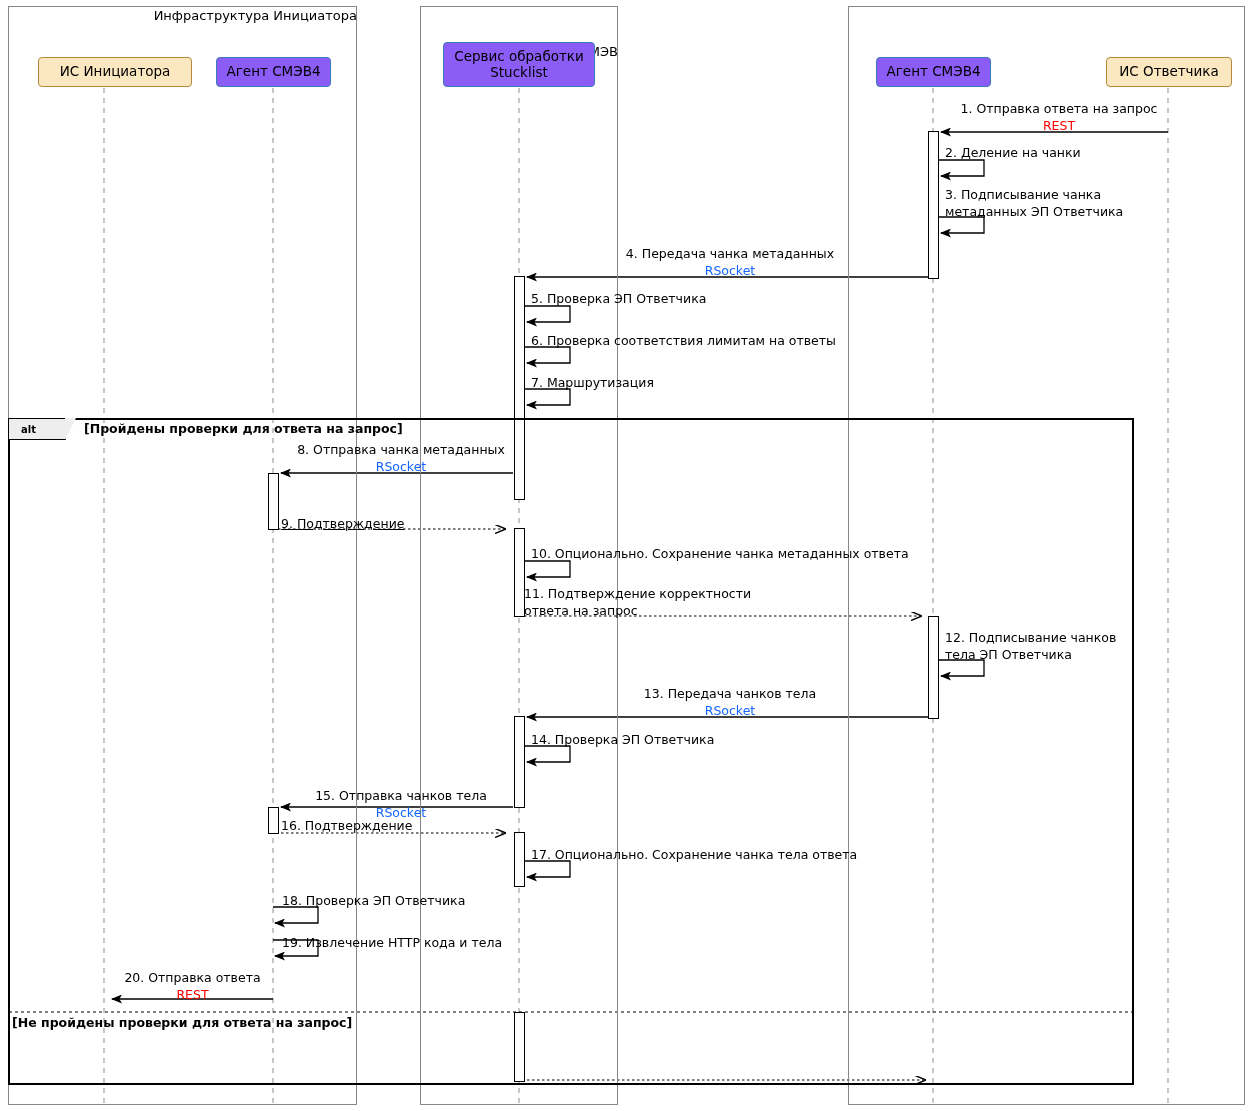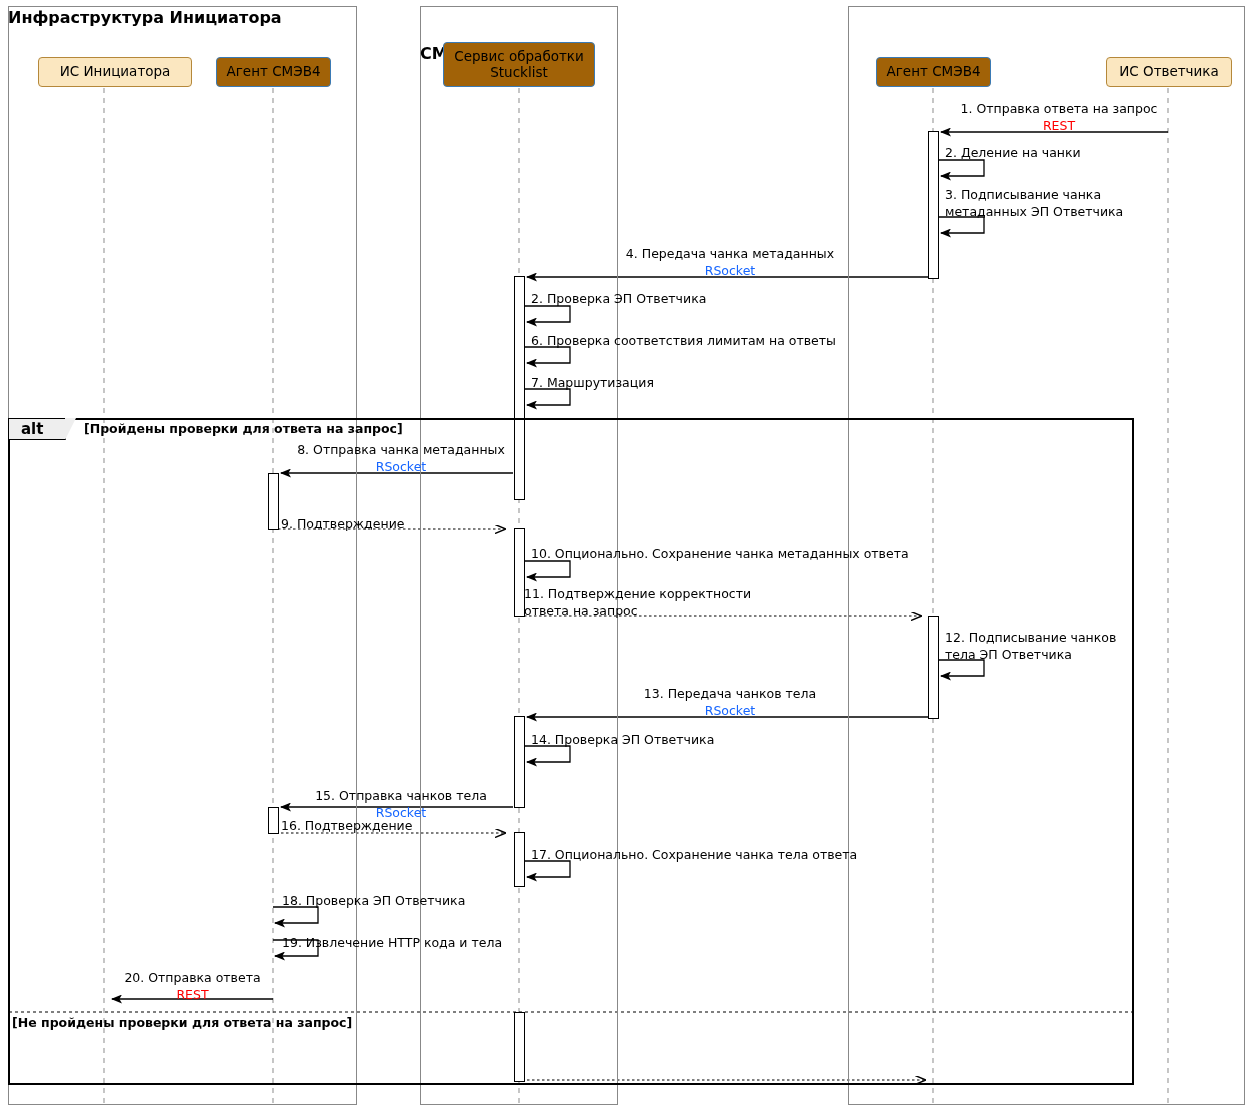--- a/index.html
+++ b/index.html
@@ -1,33 +1,33 @@
 <!DOCTYPE html>
 <html><head>
 <meta charset="utf-8">
 <style>
   html,body{margin:0;padding:0;background:#ffffff;}
   body{font-family:"DejaVu Sans","Liberation Sans",sans-serif;}
   #diagram{position:relative;width:1255px;height:1111px;overflow:hidden;background:#fff;}
   svg{position:absolute;left:0;top:0;}
 
   .grp-box{position:absolute;border:1px solid #888888;background:transparent;box-sizing:border-box;}
-  .grp-title{position:absolute;font-size:16px;font-weight:bold;color:#000;text-align:left;white-space:nowrap;}
+  .grp-title{position:absolute;font-size:13px;font-weight:normal;color:#000;text-align:right;white-space:nowrap;}
 
   .pbox{position:absolute;box-sizing:border-box;border:1px solid #3a7ab5;border-radius:4px;
         display:flex;align-items:center;justify-content:center;text-align:center;
         font-size:13.5px;color:#000;line-height:1.18;}
-  .pbox.blue{background:#a16207;border-color:#3a7ab5;}
+  .pbox.blue{background:#8b5cf6;border-color:#3a7ab5;}
   .pbox.tan{background:#FBE7C0;border-color:#b5883a;}
 
   .act{position:absolute;background:#ffffff;border:1px solid #000000;box-sizing:border-box;}
 
   .alt-frame{position:absolute;border:2px solid #000;box-sizing:border-box;background:transparent;}
   .alt-tab{position:absolute;height:22px;background:#EEEEEE;border:1px solid #000;box-sizing:border-box;
-           font-size:15px;font-weight:bold;color:#000;display:flex;align-items:center;padding-left:12px;}
+           font-size:10px;font-weight:bold;color:#000;display:flex;align-items:center;padding-left:12px;}
   .alt-tab::after{content:"";position:absolute;right:-11px;top:-1px;width:0;height:0;
            border-top:22px solid #EEEEEE;border-right:11px solid transparent;}
   .alt-cond{position:absolute;font-size:12.5px;font-weight:bold;color:#000;white-space:nowrap;}
 
   .msg{position:absolute;font-size:12.5px;color:#000;white-space:nowrap;line-height:1.35;}
   .msg .proto{display:block;}
   .proto-rest{color:#FF0000;}
   .proto-rs{color:#1565FF;}
   .center{text-align:center;}
 </style>
@@ -164,37 +164,37 @@
     <span>3. Подписывание чанка</span>
     <span class="proto">метаданных ЭП Ответчика</span>
   </div>
 
   <div class="msg center" style="left:530px;top:246px;width:400px;">
     <span>4. Передача чанка метаданных</span>
     <span class="proto proto-rs">RSocket</span>
   </div>
 
   <div class="msg" style="left:531px;top:291px;">
-    <span>2. Проверка ЭП Ответчика</span>
+    <span>5. Проверка ЭП Ответчика</span>
   </div>
 
   <div class="msg" style="left:531px;top:333px;">
     <span>6. Проверка соответствия лимитам на ответы</span>
   </div>
 
   <div class="msg" style="left:531px;top:375px;">
     <span>7. Маршрутизация</span>
   </div>
 
   <div class="msg center" style="left:285px;top:442px;width:232px;">
     <span>8. Отправка чанка метаданных</span>
     <span class="proto proto-rs">RSocket</span>
   </div>
 
-  <div class="msg" style="left:281px;top:516px;">
+  <div class="msg" style="left:281px;top:516px;text-decoration:underline;">
     <span>9. Подтверждение</span>
   </div>
 
   <div class="msg" style="left:531px;top:546px;">
     <span>10. Опционально. Сохранение чанка метаданных ответа</span>
   </div>
 
   <div class="msg" style="left:524px;top:586px;">
     <span>11. Подтверждение корректности</span>
     <span class="proto">ответа на запрос</span>

